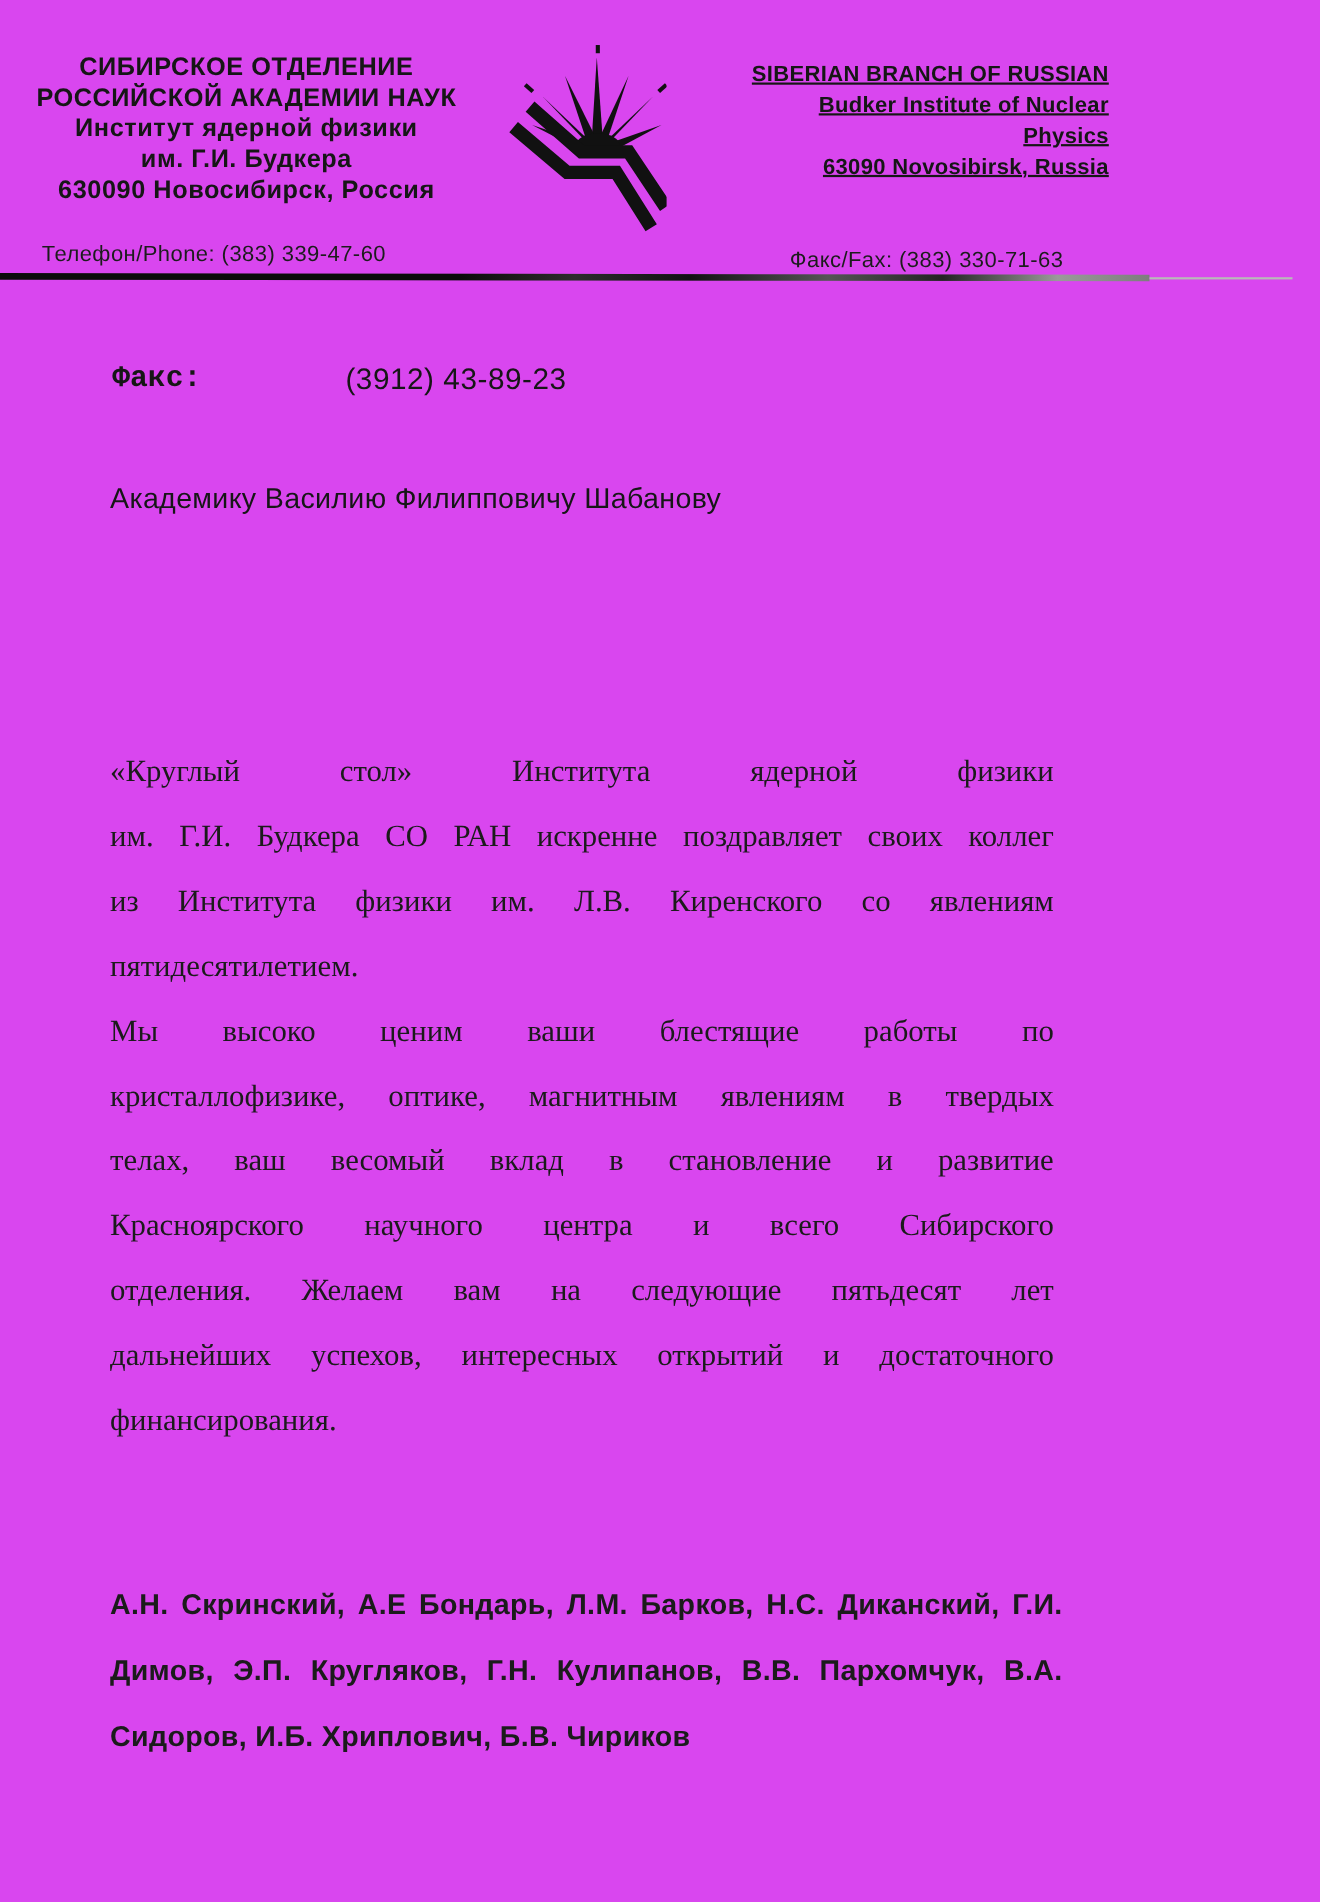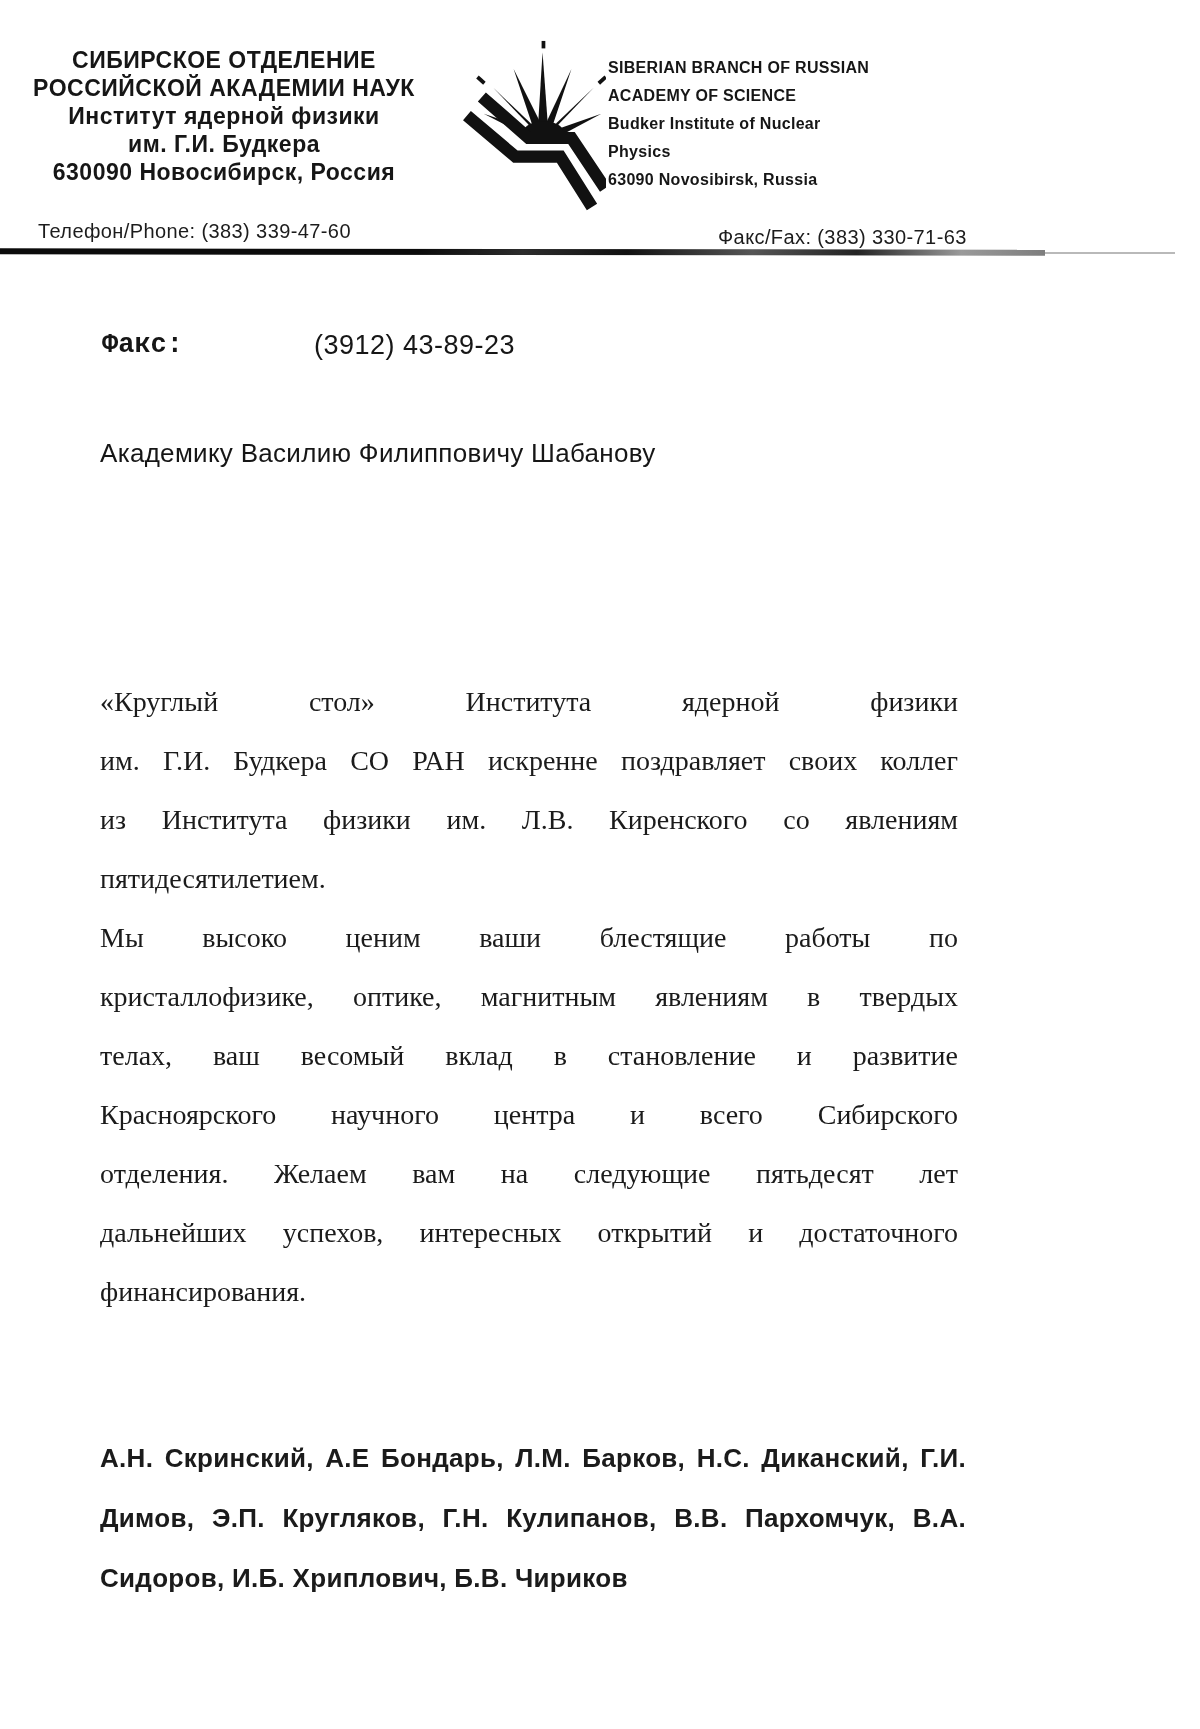--- a/index.html
+++ b/index.html
@@ -1,34 +1,35 @@
 <!DOCTYPE html>
 <html><head>
 <meta charset="utf-8">
 <style>
   html,body{margin:0;padding:0;background:#e8e8e8;}
   .page{
     position:relative;
     width:1200px;height:1729px;
     margin:0 auto;
-    background:#ffffff;
+    background:#d946ef;
     color:#161616;
     overflow:hidden;
     font-family:"Liberation Sans",sans-serif;
   }
   
   .lh-left{
     position:absolute;top:46px;left:18px;width:412px;
     text-align:center;font-weight:bold;font-size:23px;line-height:28px;
     letter-spacing:0.5px;
   }
   .lh-right{
     position:absolute;top:54px;left:608px;width:400px;
-    text-align:left;font-weight:bold;font-size:16px;line-height:28px;
+    text-align:right;font-weight:bold;font-size:20px;line-height:28px;
     letter-spacing:0.3px;
+    text-decoration:underline;
   }
   .lh-logo{position:absolute;top:36px;left:424px;width:182px;height:176px;}
   .lh-logo svg{width:100%;height:100%;}
   
   .phone{
     position:absolute;top:220px;left:38px;
     font-size:20px;letter-spacing:0.4px;color:#1c1c1c;
   }
   .fax-right{
     position:absolute;top:226px;left:718px;width:282px;
@@ -105,21 +106,20 @@
 
       <g fill="none" stroke="#111111" stroke-width="13" stroke-linejoin="miter">
         <polyline points="62,62 112,106 158,106 194,160"></polyline>
         <polyline points="46,82 98,126 146,126 180,180"></polyline>
       </g>
     </svg>
   </div>
 
   <div class="lh-right">
     <div>SIBERIAN BRANCH OF RUSSIAN</div>
-    <div>ACADEMY OF SCIENCE</div>
     <div>Budker Institute of Nuclear</div>
     <div>Physics</div>
     <div>63090 Novosibirsk, Russia</div>
   </div>
 
   <div class="phone">Телефон/Phone:  (383) 339-47-60</div>
   <div class="fax-right">Факс/Fax:  (383) 330-71-63</div>
   <div class="rule-main"></div>
   <div class="rule-tail"></div>
 

